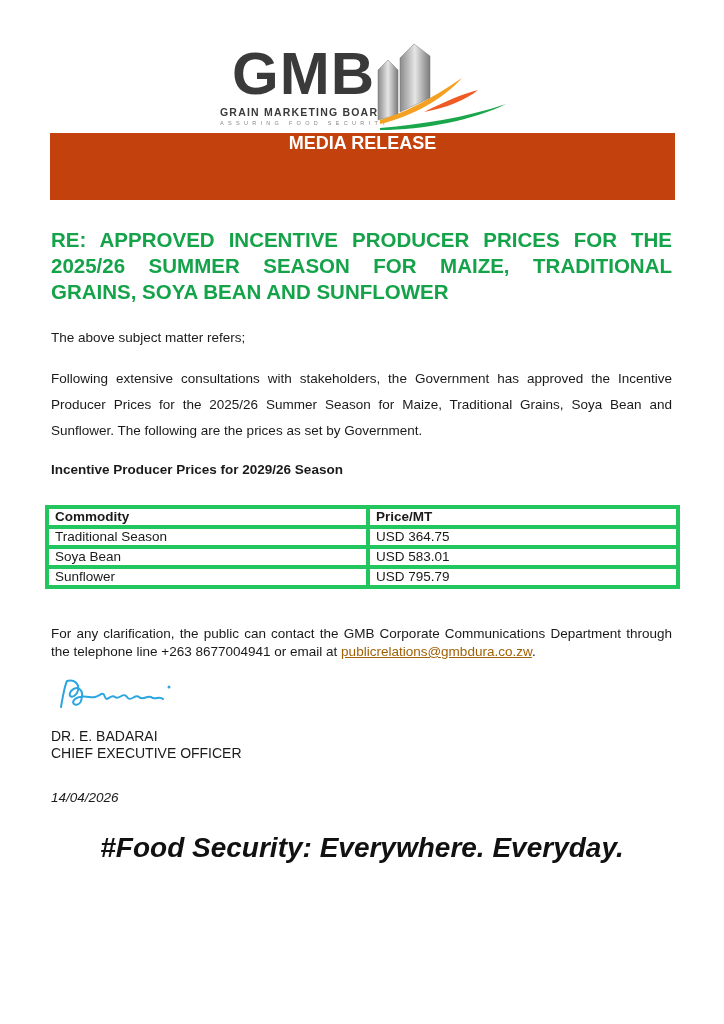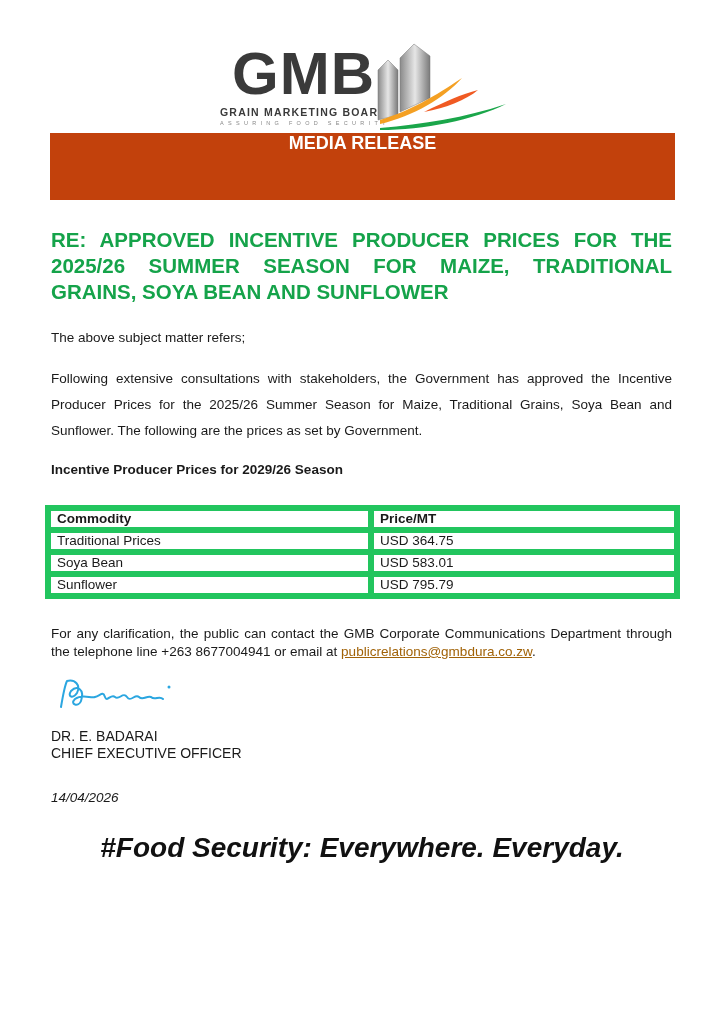--- a/index.html
+++ b/index.html
@@ -32,21 +32,21 @@
       text-align: justify; text-align-last: left;
     }
     .p { position: absolute; left: 51px; width: 621px; font-size: 13.5px; line-height: 26px; text-align: justify; }
     .p1 { top: 325px; }
     .p2 { top: 366px; text-align-last: left; }
     .table-title { position: absolute; left: 51px; top: 462px; font-size: 13.5px; font-weight: bold; }
     table {
       position: absolute; left: 45px; top: 505px; width: 635px; border-collapse: collapse;
       font-size: 13.5px;
     }
-    td, th { border: 6px solid #22c55e; padding: 0 6px; height: 16px; line-height: 16px; text-align: left; }
+    td, th { border: 4px solid #22c55e; padding: 0 6px; height: 16px; line-height: 16px; text-align: left; }
     th { font-weight: bold; }
     td.c1, th.c1 { width: 305px; }
     .p3 { top: 625px; line-height: 18px; text-align-last: left; }
     .p3 a { color: #a16207; text-decoration: underline; }
     .sig { position: absolute; left: 55px; top: 675px; }
     .signame { position: absolute; left: 51px; top: 728px; font-size: 14px; line-height: 17px; }
     .date { position: absolute; left: 51px; top: 790px; font-size: 13.5px; font-style: italic; }
     .slogan {
       position: absolute; left: 0; width: 724px; top: 832px; text-align: center;
       font-size: 28px; font-weight: bold; font-style: italic; color: #111;
@@ -87,21 +87,21 @@
 
 <table>
   <thead>
     <tr>
       <th class="c1">Commodity</th>
       <th>Price/MT</th>
     </tr>
   </thead>
   <tbody>
     <tr>
-      <td class="c1">Traditional Prices</td>
+      <td class="c1">Traditional Season</td>
       <td>USD 364.75</td>
     </tr>
     <tr>
       <td class="c1">Soya Bean</td>
       <td>USD 583.01</td>
     </tr>
     <tr>
       <td class="c1">Sunflower</td>
       <td>USD 795.79</td>
     </tr>

